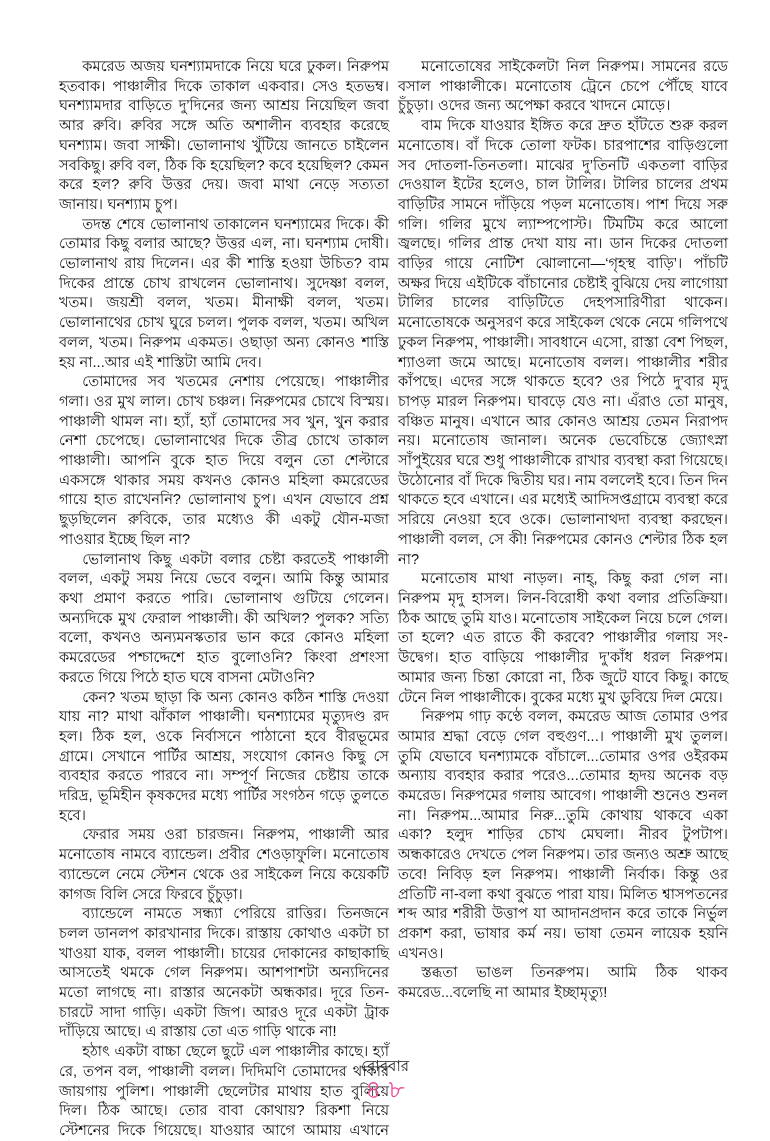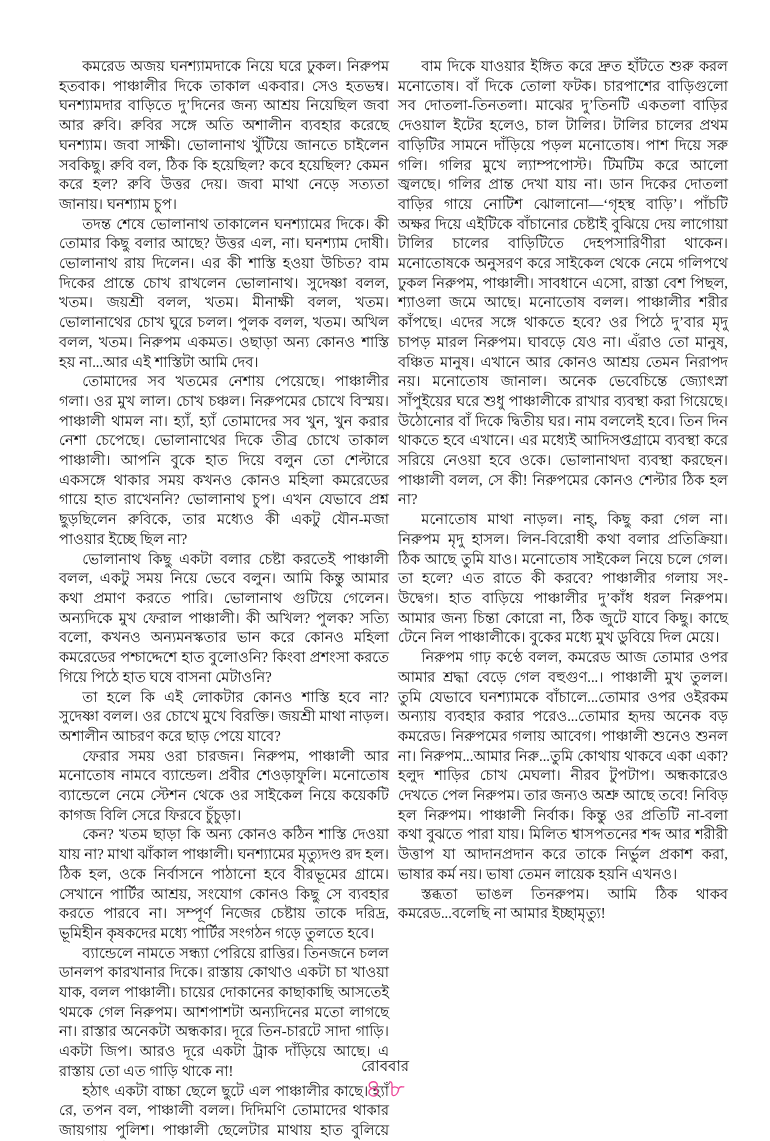--- a/index.html
+++ b/index.html
@@ -6,21 +6,21 @@
     margin: 0;
     padding: 0;
     background: #ffffff;
   }
   .page {
     position: relative;
     width: 770px;
     height: 1141px;
     background: #ffffff;
     color: #111111;
-    font-family: Liberation Serif, serif;
+    font-family: Liberation Sans, sans-serif;
     overflow: hidden;
     box-sizing: border-box;
   }
   .columns {
     position: absolute;
     top: 57px;
     left: 59px;
     right: 42px;
     display: flex;
     gap: 9px;
@@ -64,29 +64,29 @@
 
 <div class="page">
 
   <div class="columns">
 
     <div class="col">
         <p class="para">কমরেড অজয় ঘনশ্যামদাকে নিয়ে ঘরে ঢুকল। নিরুপম হতবাক। পাঞ্চালীর দিকে তাকাল একবার। সেও হতভম্ব। ঘনশ্যামদার বাড়িতে দু’দিনের জন্য আশ্রয় নিয়েছিল জবা আর রুবি। রুবির সঙ্গে অতি অশালীন ব্যবহার করেছে ঘনশ্যাম। জবা সাক্ষী। ভোলানাথ খুঁটিয়ে জানতে চাইলেন সবকিছু। রুবি বল, ঠিক কি হয়েছিল? কবে হয়েছিল? কেমন করে হল? রুবি উত্তর দেয়। জবা মাথা নেড়ে সত্যতা জানায়। ঘনশ্যাম চুপ।</p>
         <p class="para">তদন্ত শেষে ভোলানাথ তাকালেন ঘনশ্যামের দিকে। কী তোমার কিছু বলার আছে? উত্তর এল, না। ঘনশ্যাম দোষী। ভোলানাথ রায় দিলেন। এর কী শাস্তি হওয়া উচিত? বাম দিকের প্রান্তে চোখ রাখলেন ভোলানাথ। সুদেষ্ণা বলল, খতম। জয়শ্রী বলল, খতম। মীনাক্ষী বলল, খতম। ভোলানাথের চোখ ঘুরে চলল। পুলক বলল, খতম। অখিল বলল, খতম। নিরুপম একমত। ওছাড়া অন্য কোনও শাস্তি হয় না...আর এই শাস্তিটা আমি দেব।</p>
         <p class="para">তোমাদের সব খতমের নেশায় পেয়েছে। পাঞ্চালীর গলা। ওর মুখ লাল। চোখ চঞ্চল। নিরুপমের চোখে বিস্ময়। পাঞ্চালী থামল না। হ্যাঁ, হ্যাঁ তোমাদের সব খুন, খুন করার নেশা চেপেছে। ভোলানাথের দিকে তীব্র চোখে তাকাল পাঞ্চালী। আপনি বুকে হাত দিয়ে বলুন তো শেল্টারে একসঙ্গে থাকার সময় কখনও কোনও মহিলা কমরেডের গায়ে হাত রাখেননি? ভোলানাথ চুপ। এখন যেভাবে প্রশ্ন ছুড়ছিলেন রুবিকে, তার মধ্যেও কী একটু যৌন-মজা পাওয়ার ইচ্ছে ছিল না?</p>
         <p class="para">ভোলানাথ কিছু একটা বলার চেষ্টা করতেই পাঞ্চালী বলল, একটু সময় নিয়ে ভেবে বলুন। আমি কিন্তু আমার কথা প্রমাণ করতে পারি। ভোলানাথ গুটিয়ে গেলেন। অন্যদিকে মুখ ফেরাল পাঞ্চালী। কী অখিল? পুলক? সত্যি বলো, কখনও অন্যমনস্কতার ভান করে কোনও মহিলা কমরেডের পশ্চাদ্দেশে হাত বুলোওনি? কিংবা প্রশংসা করতে গিয়ে পিঠে হাত ঘষে বাসনা মেটাওনি?</p>
-        <p class="para">তা হলে কি এই লোকটার কোনও শাস্তি হবে না? সুদেষ্ণা বলল। ওর চোখে মুখে বিরক্তি। জয়শ্রী মাথা নাড়ল। অশালীন আচরণ করে ছাড় পেয়ে যাবে?</p>
+        <p class="para">কেন? খতম ছাড়া কি অন্য কোনও কঠিন শাস্তি দেওয়া যায় না? মাথা ঝাঁকাল পাঞ্চালী। ঘনশ্যামের মৃত্যুদণ্ড রদ হল। ঠিক হল, ওকে নির্বাসনে পাঠানো হবে বীরভূমের গ্রামে। সেখানে পার্টির আশ্রয়, সংযোগ কোনও কিছু সে ব্যবহার করতে পারবে না। সম্পূর্ণ নিজের চেষ্টায় তাকে দরিদ্র, ভূমিহীন কৃষকদের মধ্যে পার্টির সংগঠন গড়ে তুলতে হবে।</p>
         <p class="para">ফেরার সময় ওরা চারজন। নিরুপম, পাঞ্চালী আর মনোতোষ নামবে ব্যান্ডেল। প্রবীর শেওড়াফুলি। মনোতোষ ব্যান্ডেলে নেমে স্টেশন থেকে ওর সাইকেল নিয়ে কয়েকটি কাগজ বিলি সেরে ফিরবে চুঁচুড়া।</p>
-        <p class="para">কেন? খতম ছাড়া কি অন্য কোনও কঠিন শাস্তি দেওয়া যায় না? মাথা ঝাঁকাল পাঞ্চালী। ঘনশ্যামের মৃত্যুদণ্ড রদ হল। ঠিক হল, ওকে নির্বাসনে পাঠানো হবে বীরভূমের গ্রামে। সেখানে পার্টির আশ্রয়, সংযোগ কোনও কিছু সে ব্যবহার করতে পারবে না। সম্পূর্ণ নিজের চেষ্টায় তাকে দরিদ্র, ভূমিহীন কৃষকদের মধ্যে পার্টির সংগঠন গড়ে তুলতে হবে।</p>
         <p class="para">ব্যান্ডেলে নামতে সন্ধ্যা পেরিয়ে রাত্তির। তিনজনে চলল ডানলপ কারখানার দিকে। রাস্তায় কোথাও একটা চা খাওয়া যাক, বলল পাঞ্চালী। চায়ের দোকানের কাছাকাছি আসতেই থমকে গেল নিরুপম। আশপাশটা অন্যদিনের মতো লাগছে না। রাস্তার অনেকটা অন্ধকার। দূরে তিন-চারটে সাদা গাড়ি। একটা জিপ। আরও দূরে একটা ট্রাক দাঁড়িয়ে আছে। এ রাস্তায় তো এত গাড়ি থাকে না!</p>
         <p class="para">হঠাৎ একটা বাচ্চা ছেলে ছুটে এল পাঞ্চালীর কাছে। হ্যাঁ রে, তপন বল, পাঞ্চালী বলল। দিদিমণি তোমাদের থাকার জায়গায় পুলিশ। পাঞ্চালী ছেলেটার মাথায় হাত বুলিয়ে দিল। ঠিক আছে। তোর বাবা কোথায়? রিকশা নিয়ে স্টেশনের দিকে গিয়েছে। যাওয়ার আগে আমায় এখানে দাঁড় করিয়ে গেল। বলল, দিদিমণি আসলেই খবর দিবি। ঠিক আছে, যা। ছেলেটা আস্তে আস্তে চলে গেল।</p>
       </div>
 
     <div class="col">
       <div>
+          <p class="para">মনোতোষের সাইকেলটা নিল নিরুপম। সামনের রডে বসাল পাঞ্চালীকে। মনোতোষ ট্রেনে চেপে পৌঁছে যাবে চুঁচুড়া। ওদের জন্য অপেক্ষা করবে খাদনে মোড়ে।</p>
           <p class="para">বাম দিকে যাওয়ার ইঙ্গিত করে দ্রুত হাঁটতে শুরু করল মনোতোষ। বাঁ দিকে তোলা ফটক। চারপাশের বাড়িগুলো সব দোতলা-তিনতলা। মাঝের দু’তিনটি একতলা বাড়ির দেওয়াল ইটের হলেও, চাল টালির। টালির চালের প্রথম বাড়িটির সামনে দাঁড়িয়ে পড়ল মনোতোষ। পাশ দিয়ে সরু গলি। গলির মুখে ল্যাম্পপোস্ট। টিমটিম করে আলো জ্বলছে। গলির প্রান্ত দেখা যায় না। ডান দিকের দোতলা বাড়ির গায়ে নোটিশ ঝোলানো—‘গৃহস্থ বাড়ি’। পাঁচটি অক্ষর দিয়ে এইটিকে বাঁচানোর চেষ্টাই বুঝিয়ে দেয় লাগোয়া টালির চালের বাড়িটিতে দেহপসারিণীরা থাকেন। মনোতোষকে অনুসরণ করে সাইকেল থেকে নেমে গলিপথে ঢুকল নিরুপম, পাঞ্চালী। সাবধানে এসো, রাস্তা বেশ পিছল, শ্যাওলা জমে আছে। মনোতোষ বলল। পাঞ্চালীর শরীর কাঁপছে। এদের সঙ্গে থাকতে হবে? ওর পিঠে দু’বার মৃদু চাপড় মারল নিরুপম। ঘাবড়ে যেও না। এঁরাও তো মানুষ, বঞ্চিত মানুষ। এখানে আর কোনও আশ্রয় তেমন নিরাপদ নয়। মনোতোষ জানাল। অনেক ভেবেচিন্তে জ্যোৎস্না সাঁপুইয়ের ঘরে শুধু পাঞ্চালীকে রাখার ব্যবস্থা করা গিয়েছে। উঠোনোর বাঁ দিকে দ্বিতীয় ঘর। নাম বললেই হবে। তিন দিন থাকতে হবে এখানে। এর মধ্যেই আদিসপ্তগ্রামে ব্যবস্থা করে সরিয়ে নেওয়া হবে ওকে। ভোলানাথদা ব্যবস্থা করছেন। পাঞ্চালী বলল, সে কী! নিরুপমের কোনও শেল্টার ঠিক হল না?</p>
           <p class="para">মনোতোষ মাথা নাড়ল। নাহ্, কিছু করা গেল না। নিরুপম মৃদু হাসল। লিন-বিরোধী কথা বলার প্রতিক্রিয়া। ঠিক আছে তুমি যাও। মনোতোষ সাইকেল নিয়ে চলে গেল। তা হলে? এত রাতে কী করবে? পাঞ্চালীর গলায় সং-উদ্বেগ। হাত বাড়িয়ে পাঞ্চালীর দু’কাঁধ ধরল নিরুপম। আমার জন্য চিন্তা কোরো না, ঠিক জুটে যাবে কিছু। কাছে টেনে নিল পাঞ্চালীকে। বুকের মধ্যে মুখ ডুবিয়ে দিল মেয়ে।</p>
           <p class="para">নিরুপম গাঢ় কণ্ঠে বলল, কমরেড আজ তোমার ওপর আমার শ্রদ্ধা বেড়ে গেল বহুগুণ...। পাঞ্চালী মুখ তুলল। তুমি যেভাবে ঘনশ্যামকে বাঁচালে...তোমার ওপর ওইরকম অন্যায় ব্যবহার করার পরেও...তোমার হৃদয় অনেক বড় কমরেড। নিরুপমের গলায় আবেগ। পাঞ্চালী শুনেও শুনল না। নিরুপম...আমার নিরু...তুমি কোথায় থাকবে একা একা? হলুদ শাড়ির চোখ মেঘলা। নীরব টুপটাপ। অন্ধকারেও দেখতে পেল নিরুপম। তার জন্যও অশ্রু আছে তবে! নিবিড় হল নিরুপম। পাঞ্চালী নির্বাক। কিন্তু ওর প্রতিটি না-বলা কথা বুঝতে পারা যায়। মিলিত শ্বাসপতনের শব্দ আর শরীরী উত্তাপ যা আদানপ্রদান করে তাকে নির্ভুল প্রকাশ করা, ভাষার কর্ম নয়। ভাষা তেমন লায়েক হয়নি এখনও।</p>
           <p class="para">স্তব্ধতা ভাঙল তিনরুপম। আমি ঠিক থাকব কমরেড...বলেছি না আমার ইচ্ছামৃত্যু!</p>
         </div>
 
     </div>
 
   </div>
 

